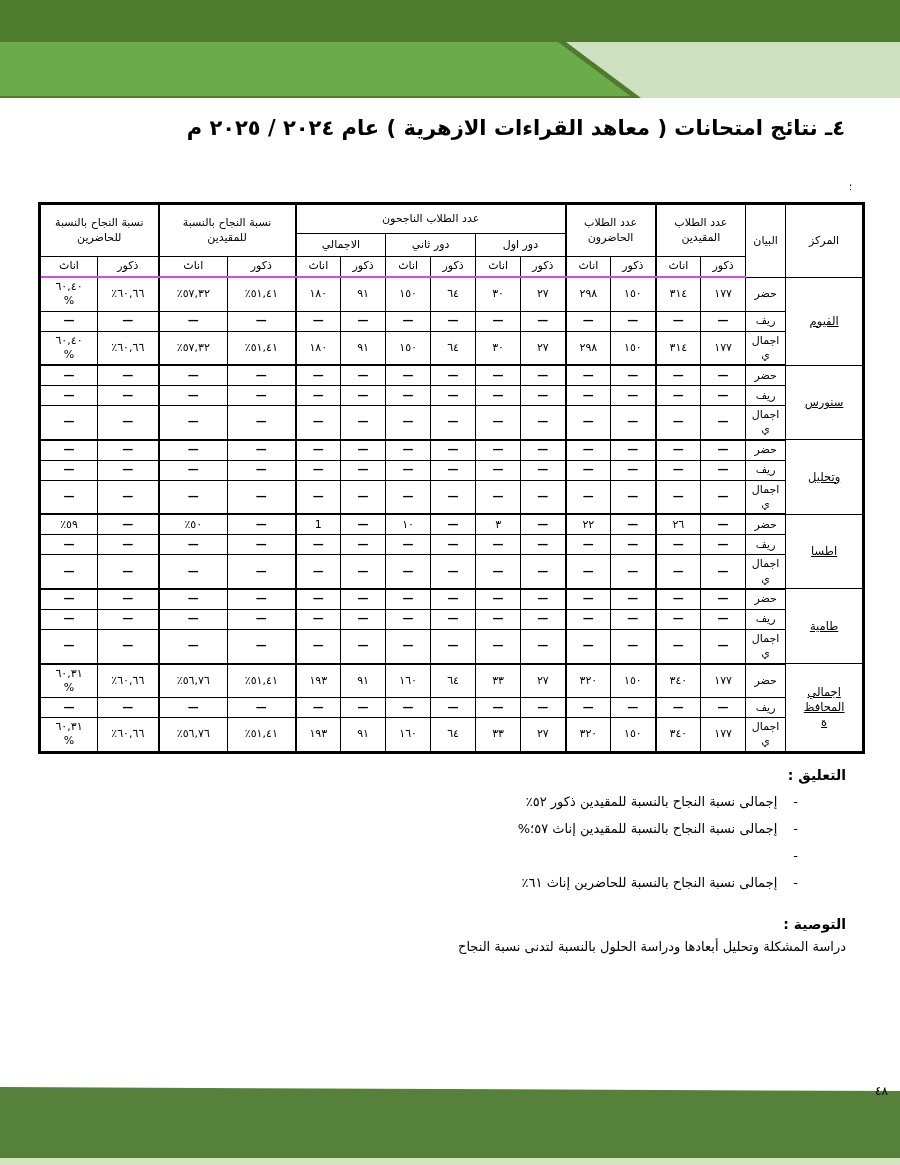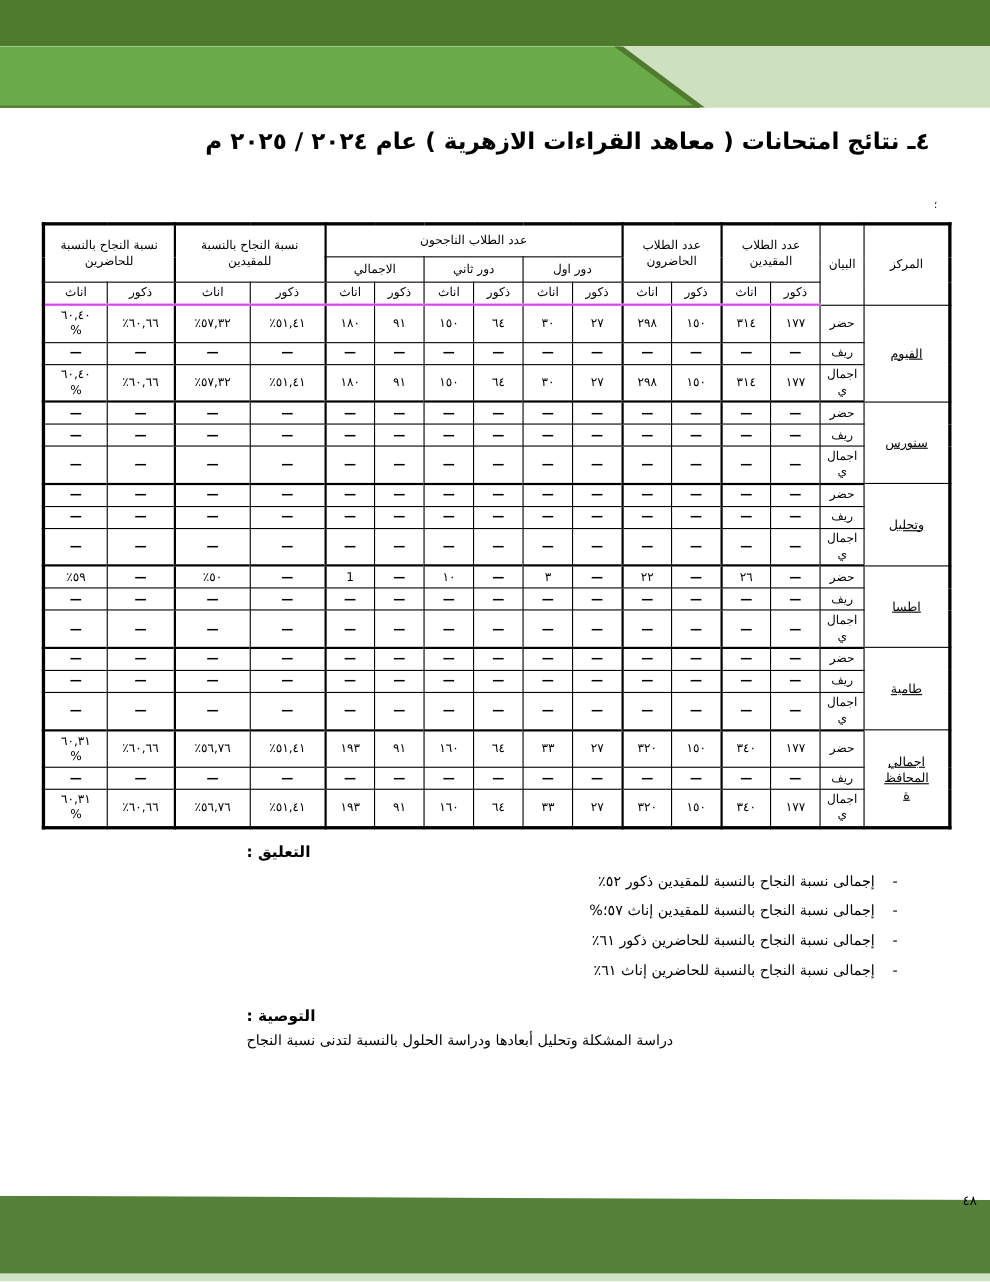--- a/index.html
+++ b/index.html
@@ -40,21 +40,21 @@
   thead tr.hr2 th{height:18px;}
   thead tr.hr3 th{height:15px;}
   thead tr.hr3 th{border-bottom:2px solid #d946ef;}
   tbody td{height:15px;}
   tr.group-end td{border-bottom:2px solid #000;}
   .gb{border-right:2px solid #000;}
   td.dash{font-weight:bold;}
   td.center-cell{font-size:11.5px;text-decoration:underline;}
 
   
-  .comments{top:762px;right:36px;width:640px;direction:rtl;text-align:left;}
+  .comments{top:762px;right:54px;width:640px;direction:rtl;text-align:right;}
   .comments-heading{font-size:14px;font-weight:bold;height:26px;line-height:26px;}
   .comment-item{display:flex;direction:rtl;gap:16px;padding-right:48px;
     font-size:13px;line-height:27px;}
   .rec-heading{font-size:14px;font-weight:bold;margin-top:16px;height:24px;line-height:24px;}
   .rec-text{font-size:13px;line-height:22px;}
 
   .page-number{top:1084px;right:12px;font-size:12px;direction:rtl;z-index:5;}
 </style>
 </head>
 <body>
@@ -460,21 +460,20 @@
       <div class="comment-item">
         <span>-</span>
         <span>إجمالى نسبة النجاح بالنسبة للمقيدين ذكور ٥٢٪</span>
       </div>
       <div class="comment-item">
         <span>-</span>
         <span>إجمالى نسبة النجاح بالنسبة للمقيدين إناث ٥٧؛%</span>
       </div>
       <div class="comment-item">
         <span>-</span>
-        <span>إجمالى نسبة النجاح بالنسبة للحاضرين ذكور ٦١٪</span>
       </div>
       <div class="comment-item">
         <span>-</span>
         <span>إجمالى نسبة النجاح بالنسبة للحاضرين إناث ٦١٪</span>
       </div>
     </div>
   <div class="rec-heading">التوصية :</div>
   <div class="rec-text">دراسة المشكلة وتحليل أبعادها ودراسة الحلول بالنسبة لتدنى نسبة النجاح</div>
 </div>
 

